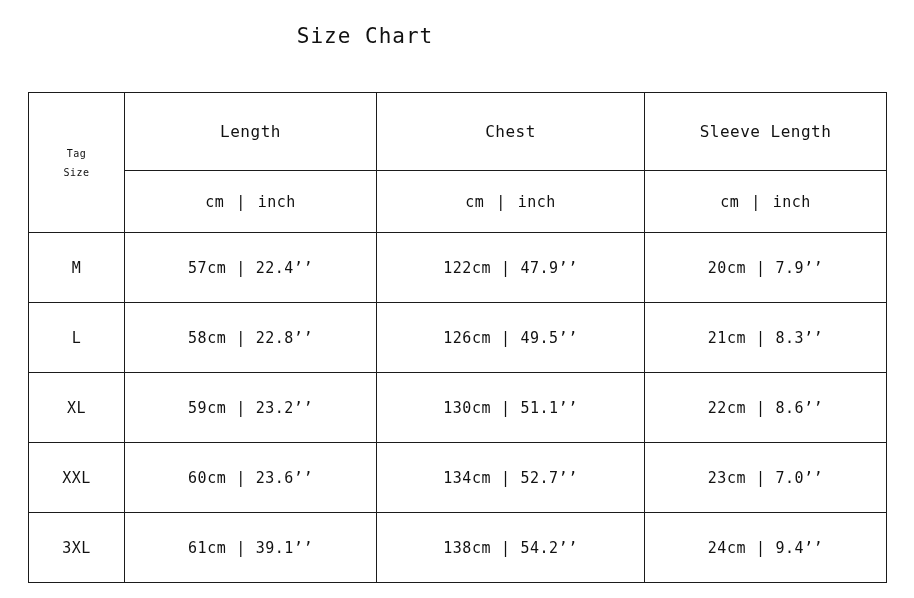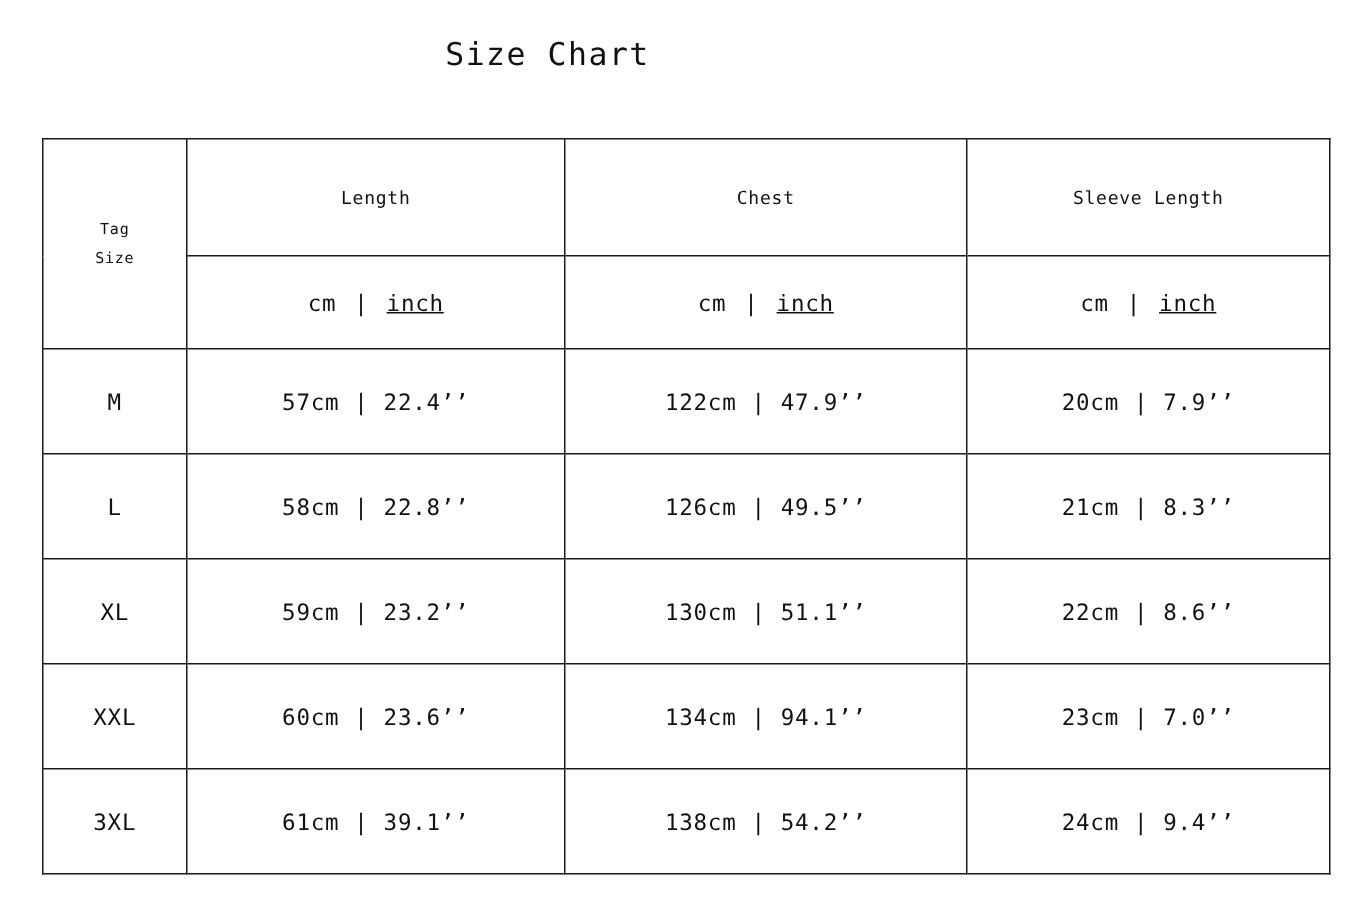--- a/index.html
+++ b/index.html
@@ -50,39 +50,39 @@
     color: #111111;
     padding: 0;
   }
   col.c-tag   { width: 96px; }
   col.c-len   { width: 252px; }
   col.c-chest { width: 268px; }
   col.c-slv   { width: 242px; }
 
   .hdr-group {
     height: 77px;
-    font-size: 12px;
+    font-size: 16px;
     letter-spacing: 0.5px;
   }
   .hdr-tag {
     height: 138px;
     font-size: 10px;
     line-height: 1.9;
     letter-spacing: 0.5px;
   }
   .hdr-tag .l1 { display: block; }
   .hdr-tag .l2 { display: block; }
   .hdr-unit {
     height: 61px;
     font-size: 15px;
     letter-spacing: 0.5px;
   }
   .unit-cell .u-cm { margin-right: 6px; }
   .unit-cell .u-sep { margin: 0 6px; font-weight: normal; }
-  .unit-cell .u-in { margin-left: 6px; text-decoration: underline; }
+  .unit-cell .u-in { margin-left: 6px; }
 
   .body-row td {
     height: 69px;
     font-size: 15px;
     letter-spacing: 0.5px;
   }
   .sz {
     font-size: 15px;
   }
   .val .v-cm { }
@@ -166,21 +166,21 @@
             <span class="v-cm">22cm</span><span class="v-sep">|</span><span class="v-in">8.6’’</span>
           </td>
         </tr>
 
         <tr class="body-row">
           <td class="sz">XXL</td>
           <td class="val">
             <span class="v-cm">60cm</span><span class="v-sep">|</span><span class="v-in">23.6’’</span>
           </td>
           <td class="val">
-            <span class="v-cm">134cm</span><span class="v-sep">|</span><span class="v-in">94.1’’</span>
+            <span class="v-cm">134cm</span><span class="v-sep">|</span><span class="v-in">52.7’’</span>
           </td>
           <td class="val">
             <span class="v-cm">23cm</span><span class="v-sep">|</span><span class="v-in">7.0’’</span>
           </td>
         </tr>
 
         <tr class="body-row">
           <td class="sz">3XL</td>
           <td class="val">
             <span class="v-cm">61cm</span><span class="v-sep">|</span><span class="v-in">39.1’’</span>

